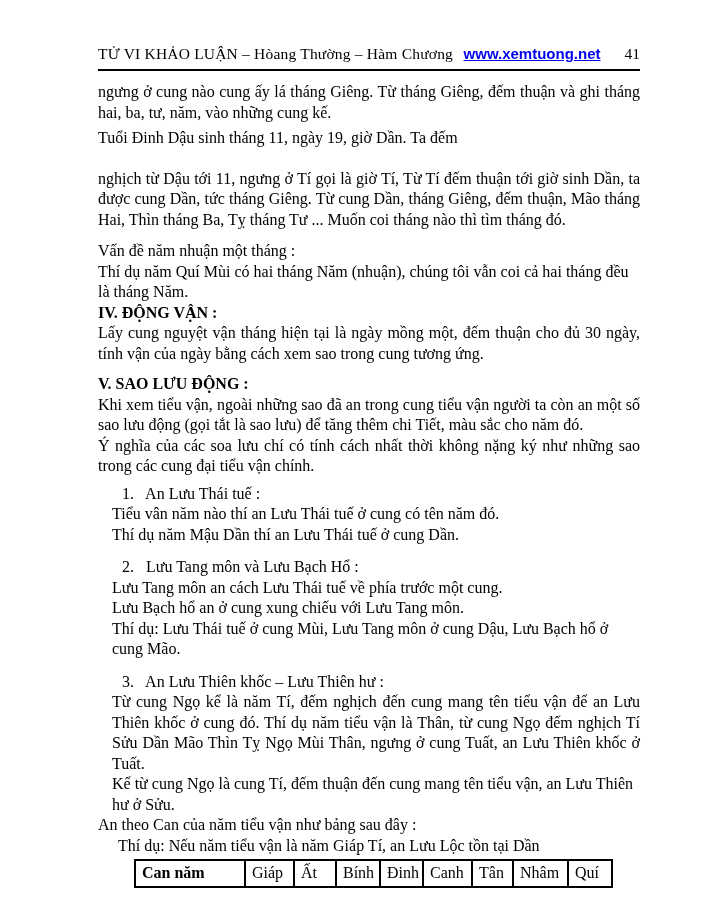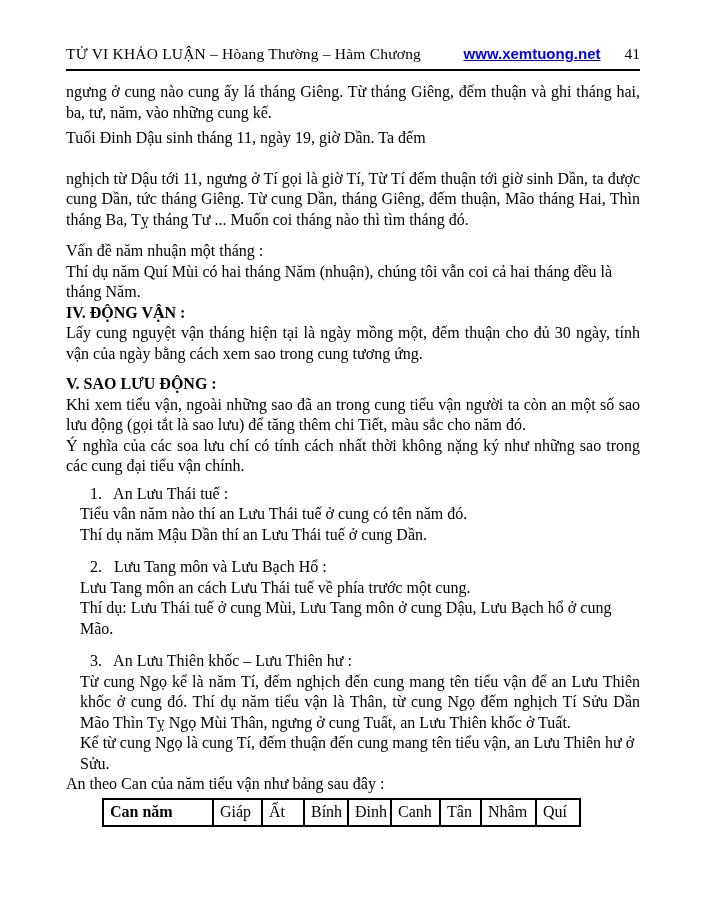--- a/index.html
+++ b/index.html
@@ -1,18 +1,18 @@
 <!DOCTYPE html>
 <html><head>
 <meta charset="utf-8">
 <style>
   html,body{margin:0;padding:0;background:#e8e8e8;}
   .page{
     width:705px;height:913px;background:#ffffff;color:#000;
-    box-sizing:border-box;padding:45px 65px 0 66px;
+    box-sizing:border-box;padding:45px 65px 0 98px;
     font-family:"Liberation Serif","DejaVu Serif",serif;
     position:relative;overflow:hidden;
   }
   .hdr{display:flex;align-items:baseline;}
   .hdr-title{font-size:15.5px;letter-spacing:0.2px;white-space:nowrap;}
   .hdr-link{
     margin-left:auto;font-family:"Liberation Sans","DejaVu Sans",sans-serif;
     font-weight:bold;font-size:15px;color:#0000ee;text-decoration:underline;
     white-space:nowrap;
   }
@@ -61,25 +61,27 @@
     <div class="ln b">IV. ĐỘNG VẬN :</div>
     <div class="ln just">Lấy cung nguyệt vận tháng hiện tại là ngày mồng một, đếm thuận cho đủ 30 ngày, tính vận của ngày bằng cách xem sao trong cung tương ứng.</div>
     <div class="ln b mt10">V. SAO LƯU ĐỘNG :</div>
     <div class="ln just">Khi xem tiểu vận, ngoài những sao đã an trong cung tiểu vận người ta còn an một số sao lưu động (gọi tắt là sao lưu) để tăng thêm chi Tiết, màu sắc cho năm đó.</div>
     <div class="ln just">Ý nghĩa của các soa lưu chí có tính cách nhất thời không nặng ký như những sao trong các cung đại tiểu vận chính.</div>
     <div class="ln num mt7">1.   An Lưu Thái tuế :</div>
     <div class="ln li">Tiểu vân năm nào thí an Lưu Thái tuế ở cung có tên năm đó.</div>
     <div class="ln li">Thí dụ năm Mậu Dần thí an Lưu Thái tuế ở cung Dần.</div>
     <div class="ln num mt12">2.   Lưu Tang môn và Lưu Bạch Hổ :</div>
     <div class="ln li">Lưu Tang môn an cách Lưu Thái tuế về phía trước một cung.</div>
+    <div class="ln li">Lưu Bạch hổ an ở cung xung chiếu với Lưu Tang môn.</div>
     <div class="ln li">Thí dụ: Lưu Thái tuế ở cung Mùi, Lưu Tang môn ở cung Dậu, Lưu Bạch hổ ở cung Mão.</div>
     <div class="ln num mt12">3.   An Lưu Thiên khốc – Lưu Thiên hư :</div>
     <div class="ln li just">Từ cung Ngọ kể là năm Tí, đếm nghịch đến cung mang tên tiểu vận để an Lưu Thiên khốc ở cung đó. Thí dụ năm tiểu vận là Thân, từ cung Ngọ đếm nghịch Tí Sửu Dần Mão Thìn Tỵ Ngọ Mùi Thân, ngưng ở cung Tuất, an Lưu Thiên khốc ở Tuất.</div>
     <div class="ln li">Kể từ cung Ngọ là cung Tí, đếm thuận đến cung mang tên tiểu vận, an Lưu Thiên hư ở Sửu.</div>
     <div class="ln">An theo Can của năm tiểu vận như bảng sau đây :</div>
+    <div class="ln ind20">Thí dụ: Nếu năm tiểu vận là năm Giáp Tí, an Lưu Lộc tồn tại Dần</div>
 
     <table class="cn">
       <tbody>
           <tr>
         <td class="c0">Can năm</td>
         <td class="c1">Giáp</td>
         <td class="c2">Ất</td>
         <td class="c3">Bính</td>
         <td class="c4">Đinh</td>
         <td class="c5">Canh</td>

